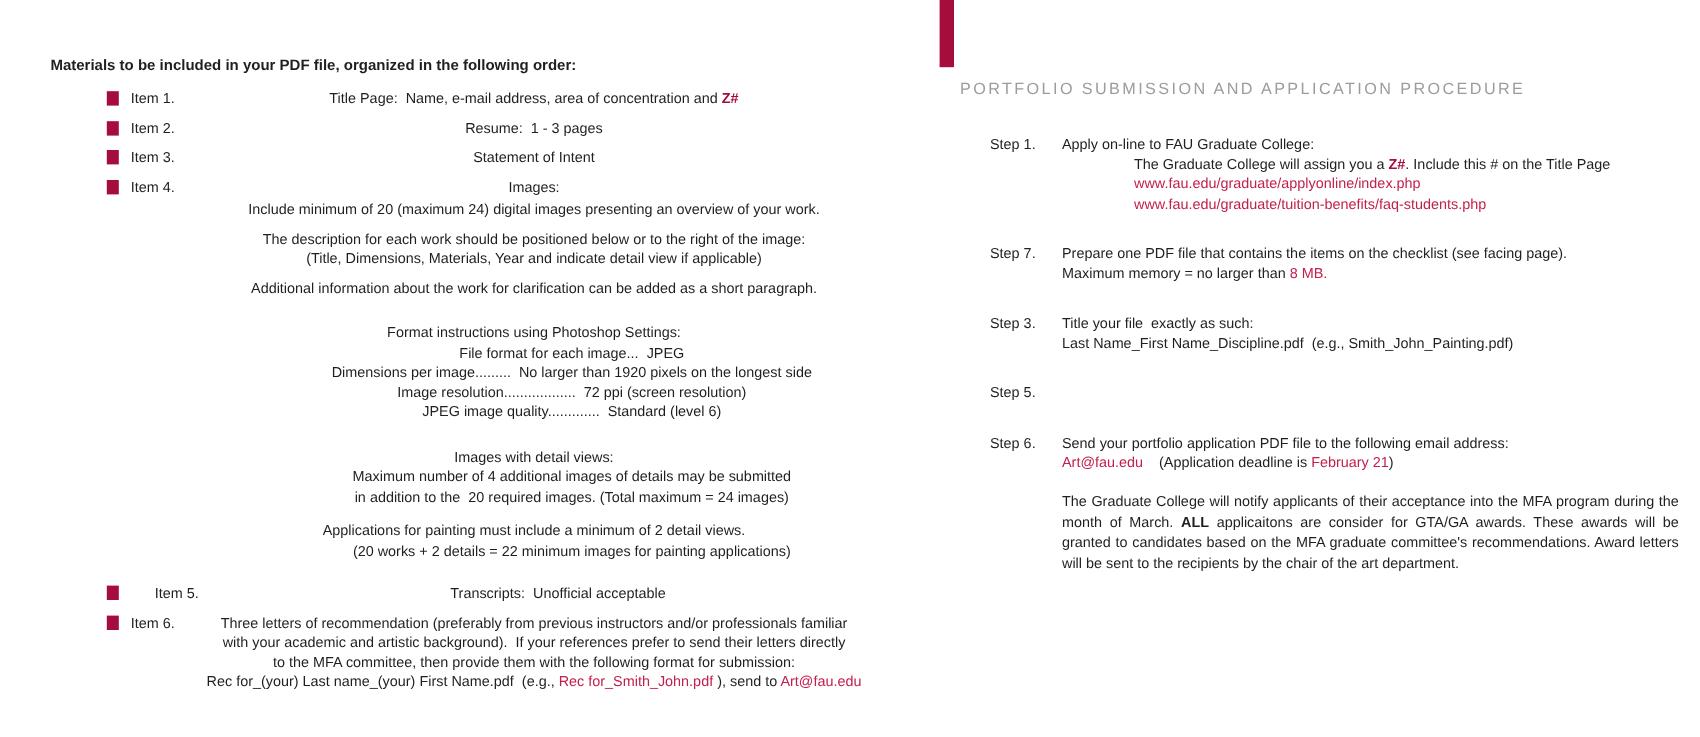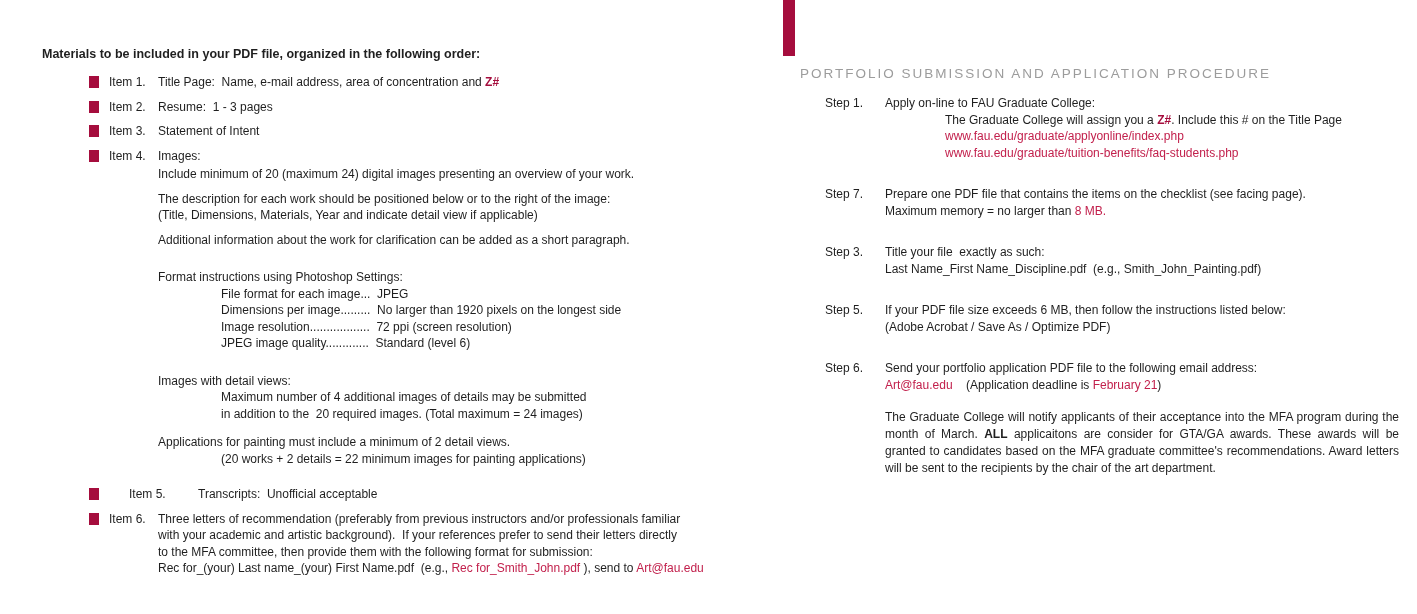--- a/index.html
+++ b/index.html
@@ -19,36 +19,36 @@
   .page{position:relative;width:1417px;height:430px;background:#fff;}
 
   
   .left-col{position:absolute;left:42px;top:46px;width:690px;}
   .lheading{font-size:12.5px;font-weight:bold;line-height:16px;white-space:pre-wrap;}
   .item{display:flex;align-items:flex-start;margin-top:8px;padding-left:47px;}
   .item.first{margin-top:12px;}
   .item.after-big{margin-top:13px;gap:20px;}
   .bullet{width:10px;height:12px;background:var(--crimson);flex:0 0 10px;margin:2px 10px 0 0;}
   .ilabel{width:49px;flex:0 0 49px;line-height:16.5px;}
-  .itext{flex:1;}
+  .itext{flex:1;text-align:center;}
   .line{line-height:16.5px;white-space:pre-wrap;}
   .sub{margin:2px 0 6px 0;}
   .ind1{margin-left:63px;}
   .g1{margin-top:8px;}
   .g1b{margin-top:12px;}
   .g2{margin-top:21px;}
 
   
   .accent-bar{position:absolute;left:783px;top:0;width:12px;height:56px;background:var(--crimson);}
   .right-col{position:absolute;left:800px;top:66px;width:605px;}
   .rheading{
     font-size:13.5px;font-weight:normal;color:var(--heading_gray);
     letter-spacing:2px;line-height:16px;
   }
-  .steps{margin-left:25px;margin-top:13px;}
+  .steps{margin-left:25px;margin-top:30px;}
   .step{display:flex;align-items:flex-start;margin-top:25px;}
   .step.first{margin-top:0;}
   .slabel{width:60px;flex:0 0 60px;line-height:16.5px;}
   .stext{flex:1;}
   .stext .ind1{margin-left:60px;}
   .closing{
     margin:16px 0 0 85px;width:514px;
     text-align:justify;line-height:17px;white-space:normal;
   }
 
@@ -163,24 +163,20 @@
         <span class="slabel">Step 3.</span>
         <div class="stext">
           <div class="line"><span>Title your file  exactly as such:</span></div>
           <div class="line"><span>Last Name_First Name_Discipline.pdf  (e.g., Smith_John_Painting.pdf)</span></div>
         </div>
       </div>
 
 
       <div class="step">
         <span class="slabel">Step 5.</span>
-        <div class="stext">
-          <div class="line"><span>If your PDF file size exceeds 6 MB, then follow the instructions listed below:</span></div>
-          <div class="line"><span>(Adobe Acrobat / Save As / Optimize PDF)</span></div>
-        </div>
       </div>
 
       <div class="step">
         <span class="slabel">Step 6.</span>
         <div class="stext">
           <div class="line"><span>Send your portfolio application PDF file to the following email address:</span></div>
           <div class="line"><span class="seg-link">Art@fau.edu</span><span>    (Application deadline is </span><span class="seg-red">February 21</span><span>)</span></div>
         </div>
       </div>
 

